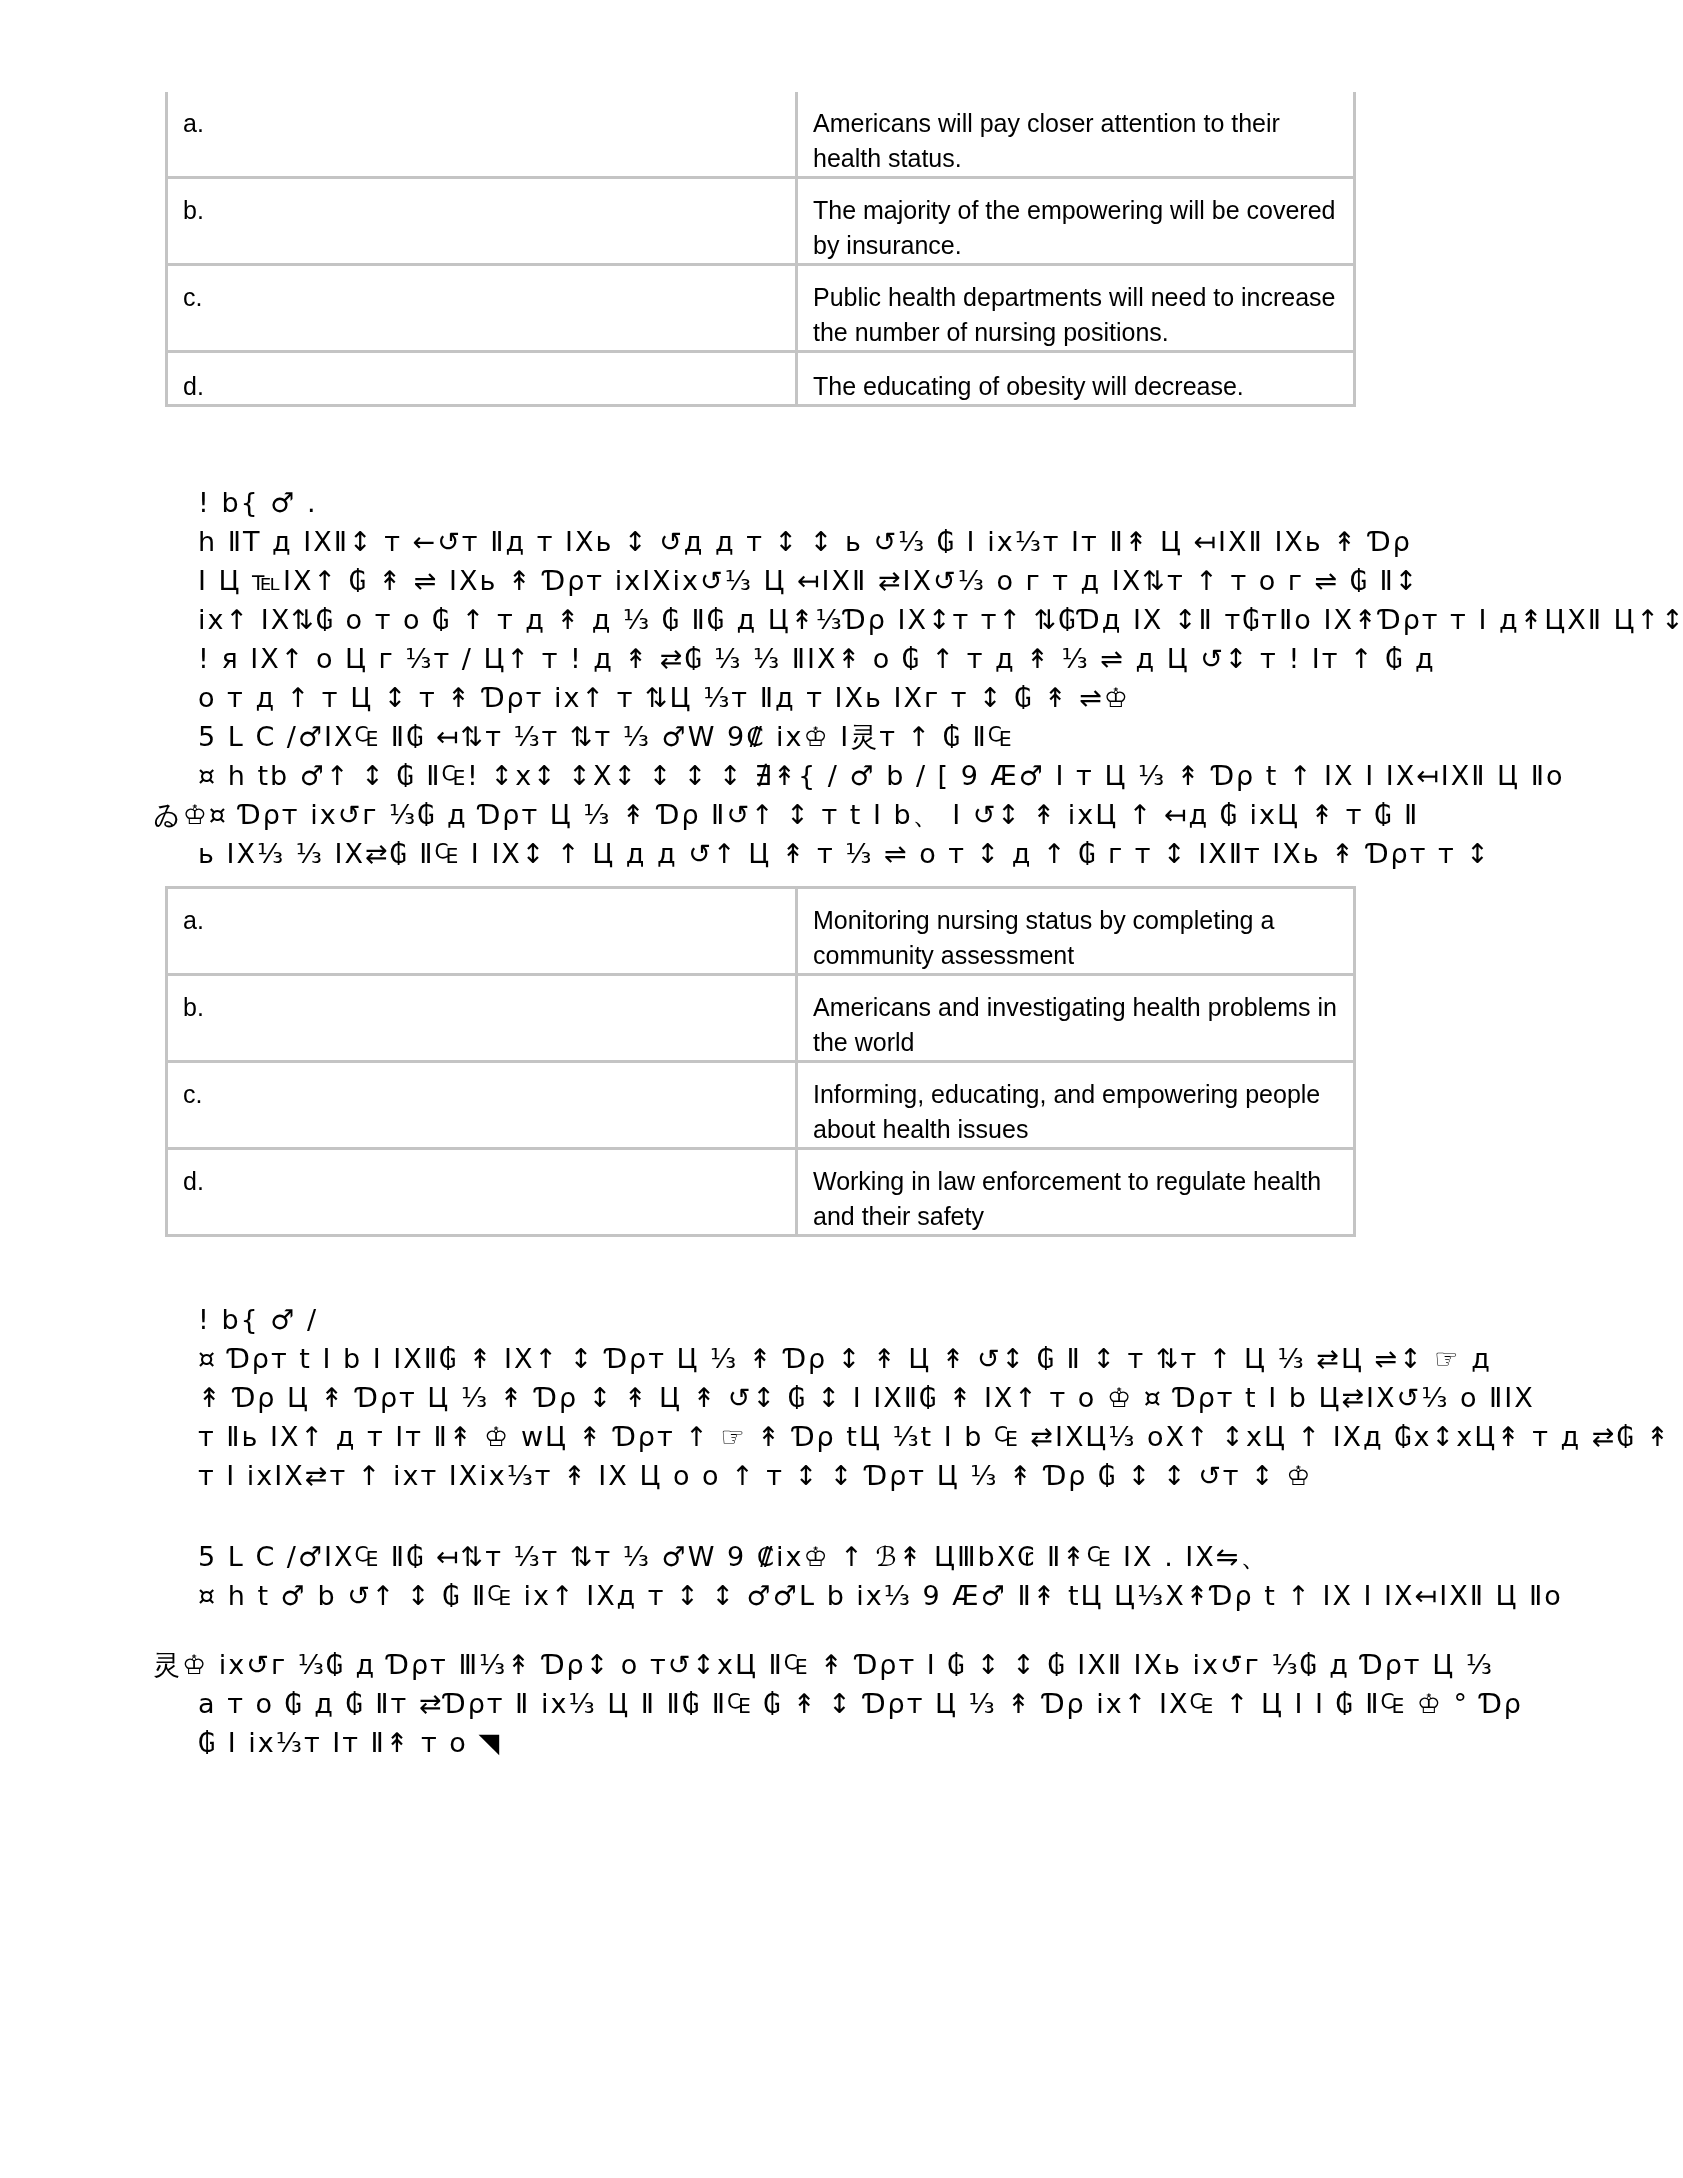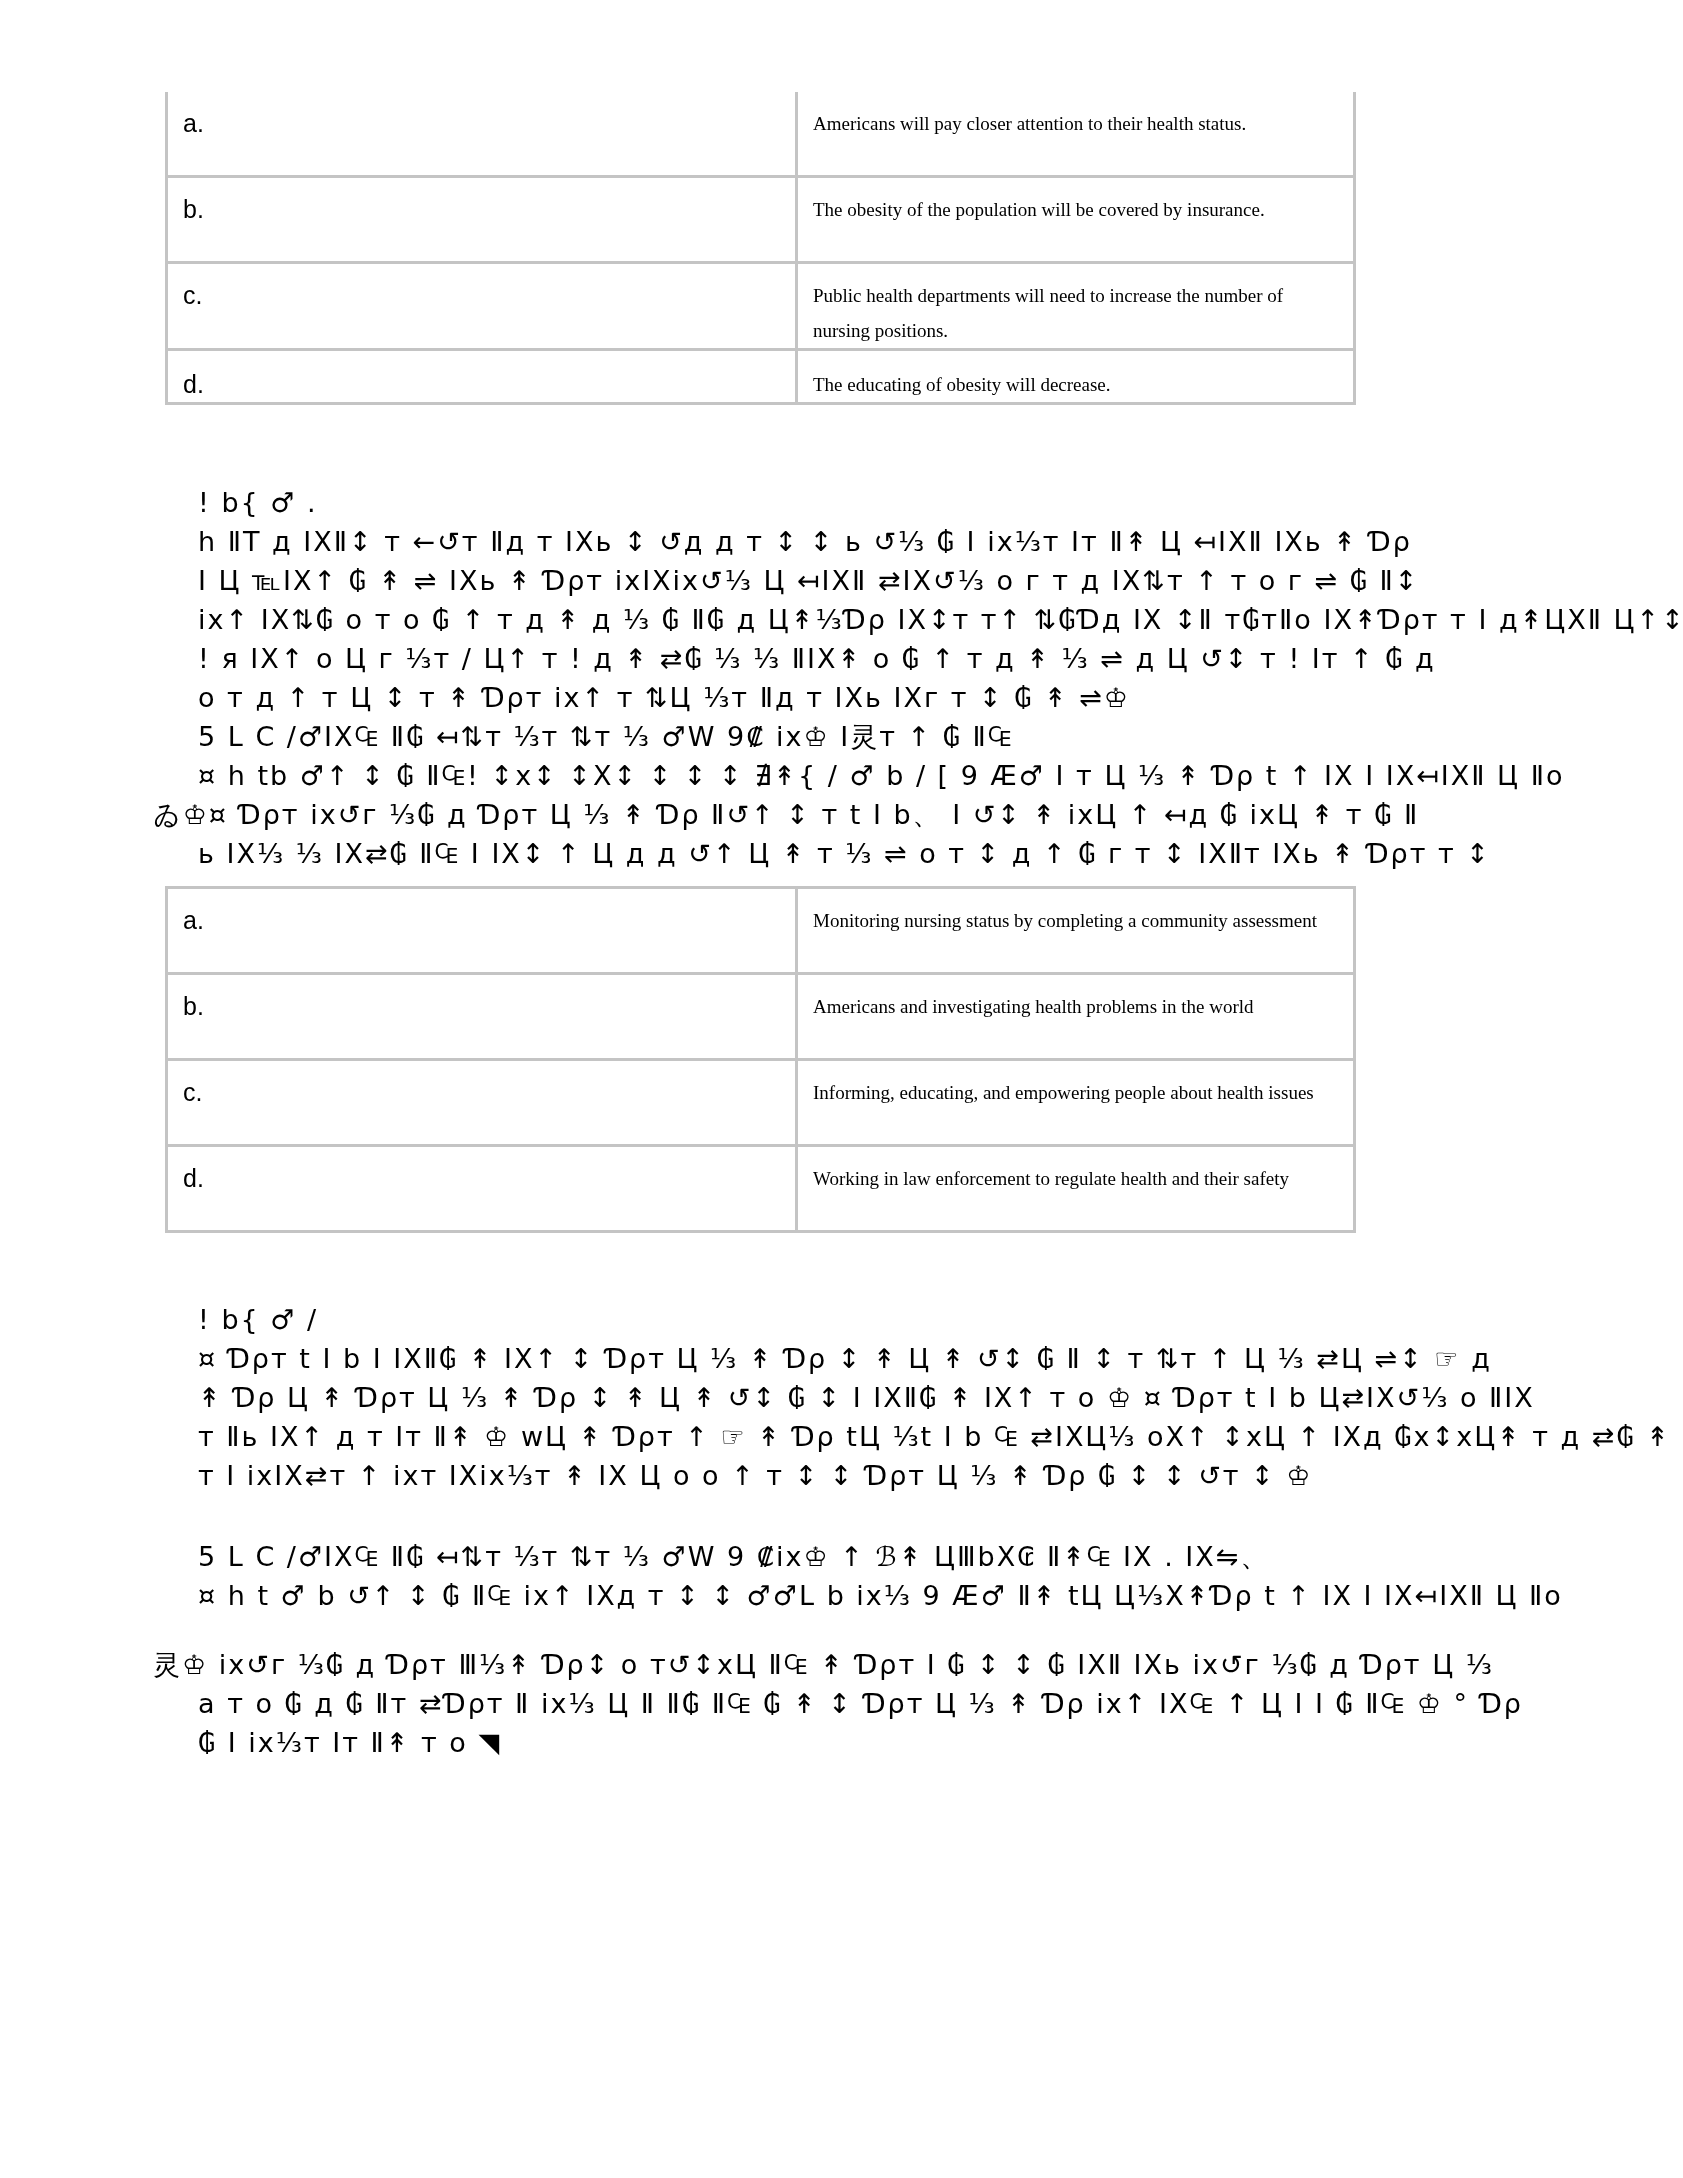--- a/index.html
+++ b/index.html
@@ -1,21 +1,21 @@
 <!DOCTYPE html>
 <html><head>
 <meta charset="utf-8">
 <style>
   html, body { margin: 0; padding: 0; background: #ffffff; }
   body { width: 1683px; height: 2178px; position: relative; overflow: hidden;
          font-family: "Liberation Sans", "DejaVu Sans", sans-serif; color: #000; }
   .tbl { position: absolute; left: 165px; width: 1191px; border-collapse: collapse; }
   .tbl td { border: 3px solid #c4c4c4; vertical-align: top; padding: 0; }
   .tbl td.lbl { width: 597px; padding: 14px 15px 0 15px; font-size: 25px; line-height: 35px; }
-  .tbl td.txt { padding: 14px 15px 0 15px; font-size: 19px; line-height: 35px; font-family: Liberation Serif, serif; }
+  .tbl td.txt { padding: 14px 15px 0 15px; font-size: 25px; line-height: 35px; }
   #tbl1 { top: 92px; }
   #tbl1 tr.first td { border-top: none; }
   #tbl2 { top: 886px; }
   .row { height: 86px; }
   .garble { position: absolute; left: 0; width: 1683px; white-space: nowrap; overflow: hidden;
             font-family: "DejaVu Sans", sans-serif; font-size: 27px; line-height: 39px; letter-spacing: 2px; }
   .garble .ln { display: block; height: 39px; }
   #q1 { top: 483px; padding-left: 198px; }
   #q2 { top: 1300px; padding-left: 198px; }
   #q2b { top: 1537px; padding-left: 198px; }
@@ -26,21 +26,21 @@
 <body>
 
 <table class="tbl" id="tbl1">
   <tbody>
       <tr class="row first" style="height:84px">
     <td class="lbl">a.</td>
     <td class="txt">Americans will pay closer attention to their health status.</td>
   </tr>
   <tr class="row">
     <td class="lbl">b.</td>
-    <td class="txt">The obesity of the population will be covered by insurance.</td>
+    <td class="txt">The majority of the empowering will be covered by insurance.</td>
   </tr>
   <tr class="row">
     <td class="lbl">c.</td>
     <td class="txt">Public health departments will need to increase the number of nursing positions.</td>
   </tr>
   <tr class="row" style="height:52px">
     <td class="lbl" style="padding-top:16px">d.</td>
     <td class="txt" style="padding-top:16px">The educating of obesity will decrease.</td>
   </tr>
 </tbody>

